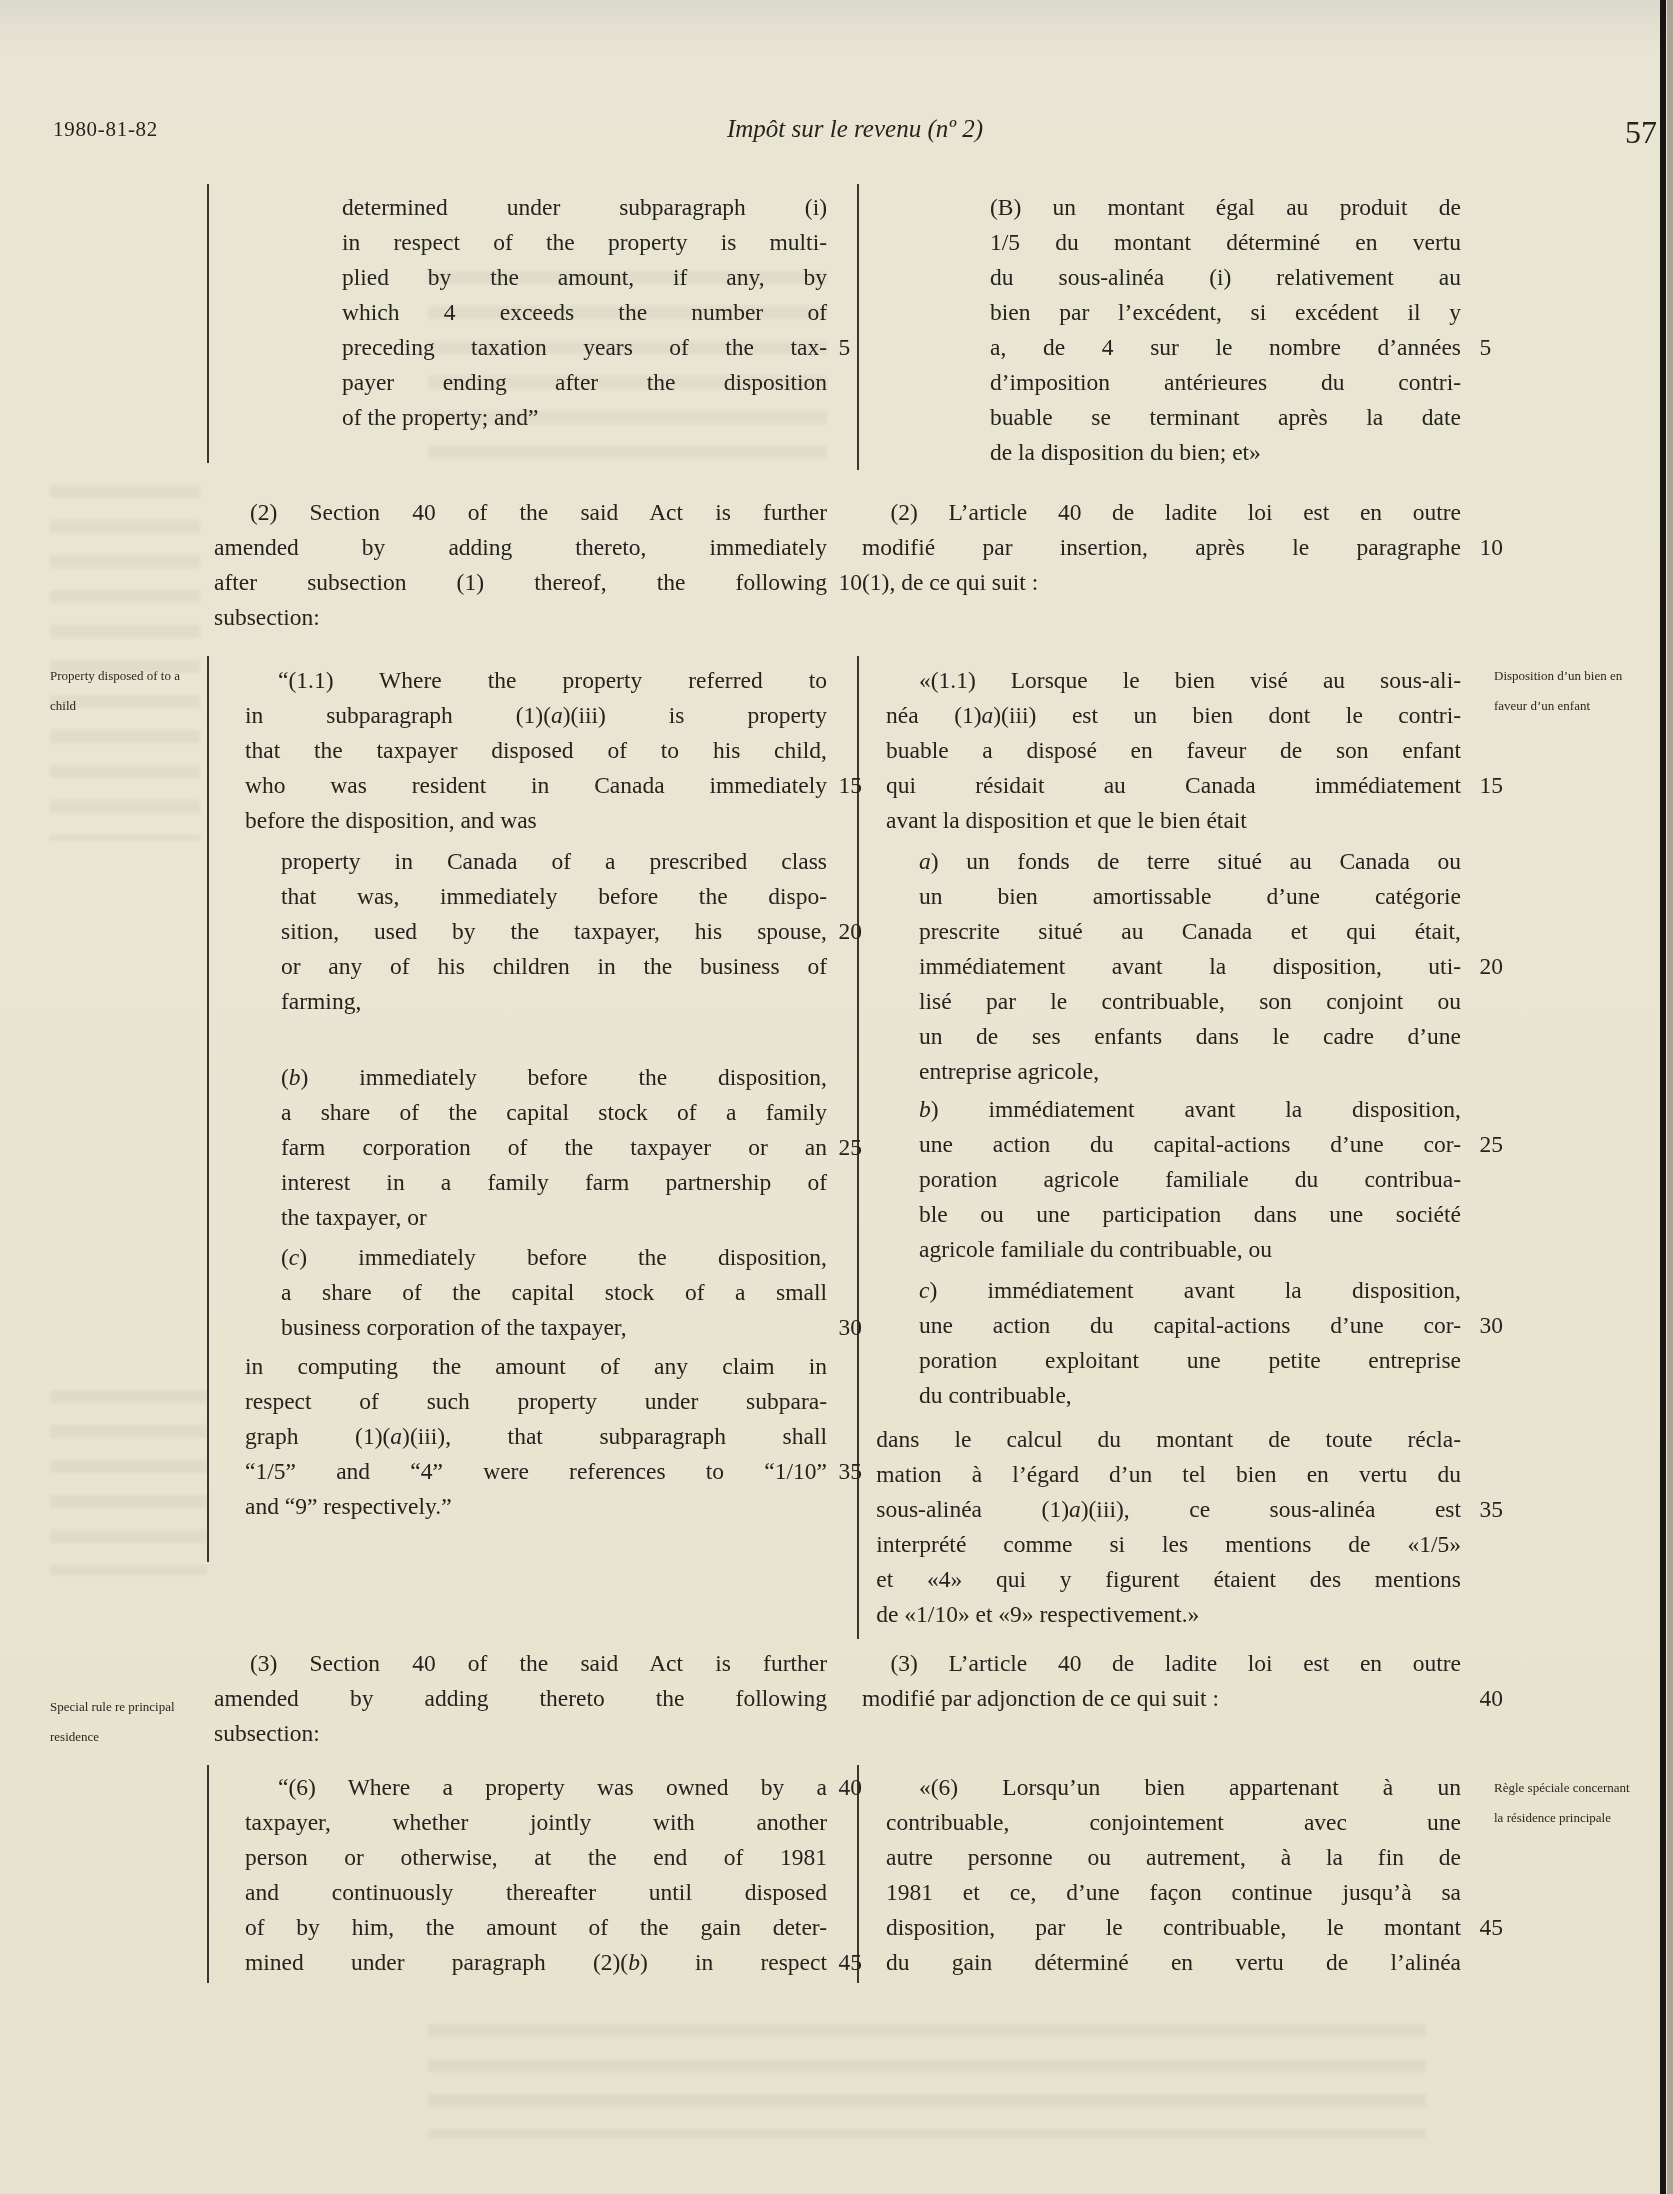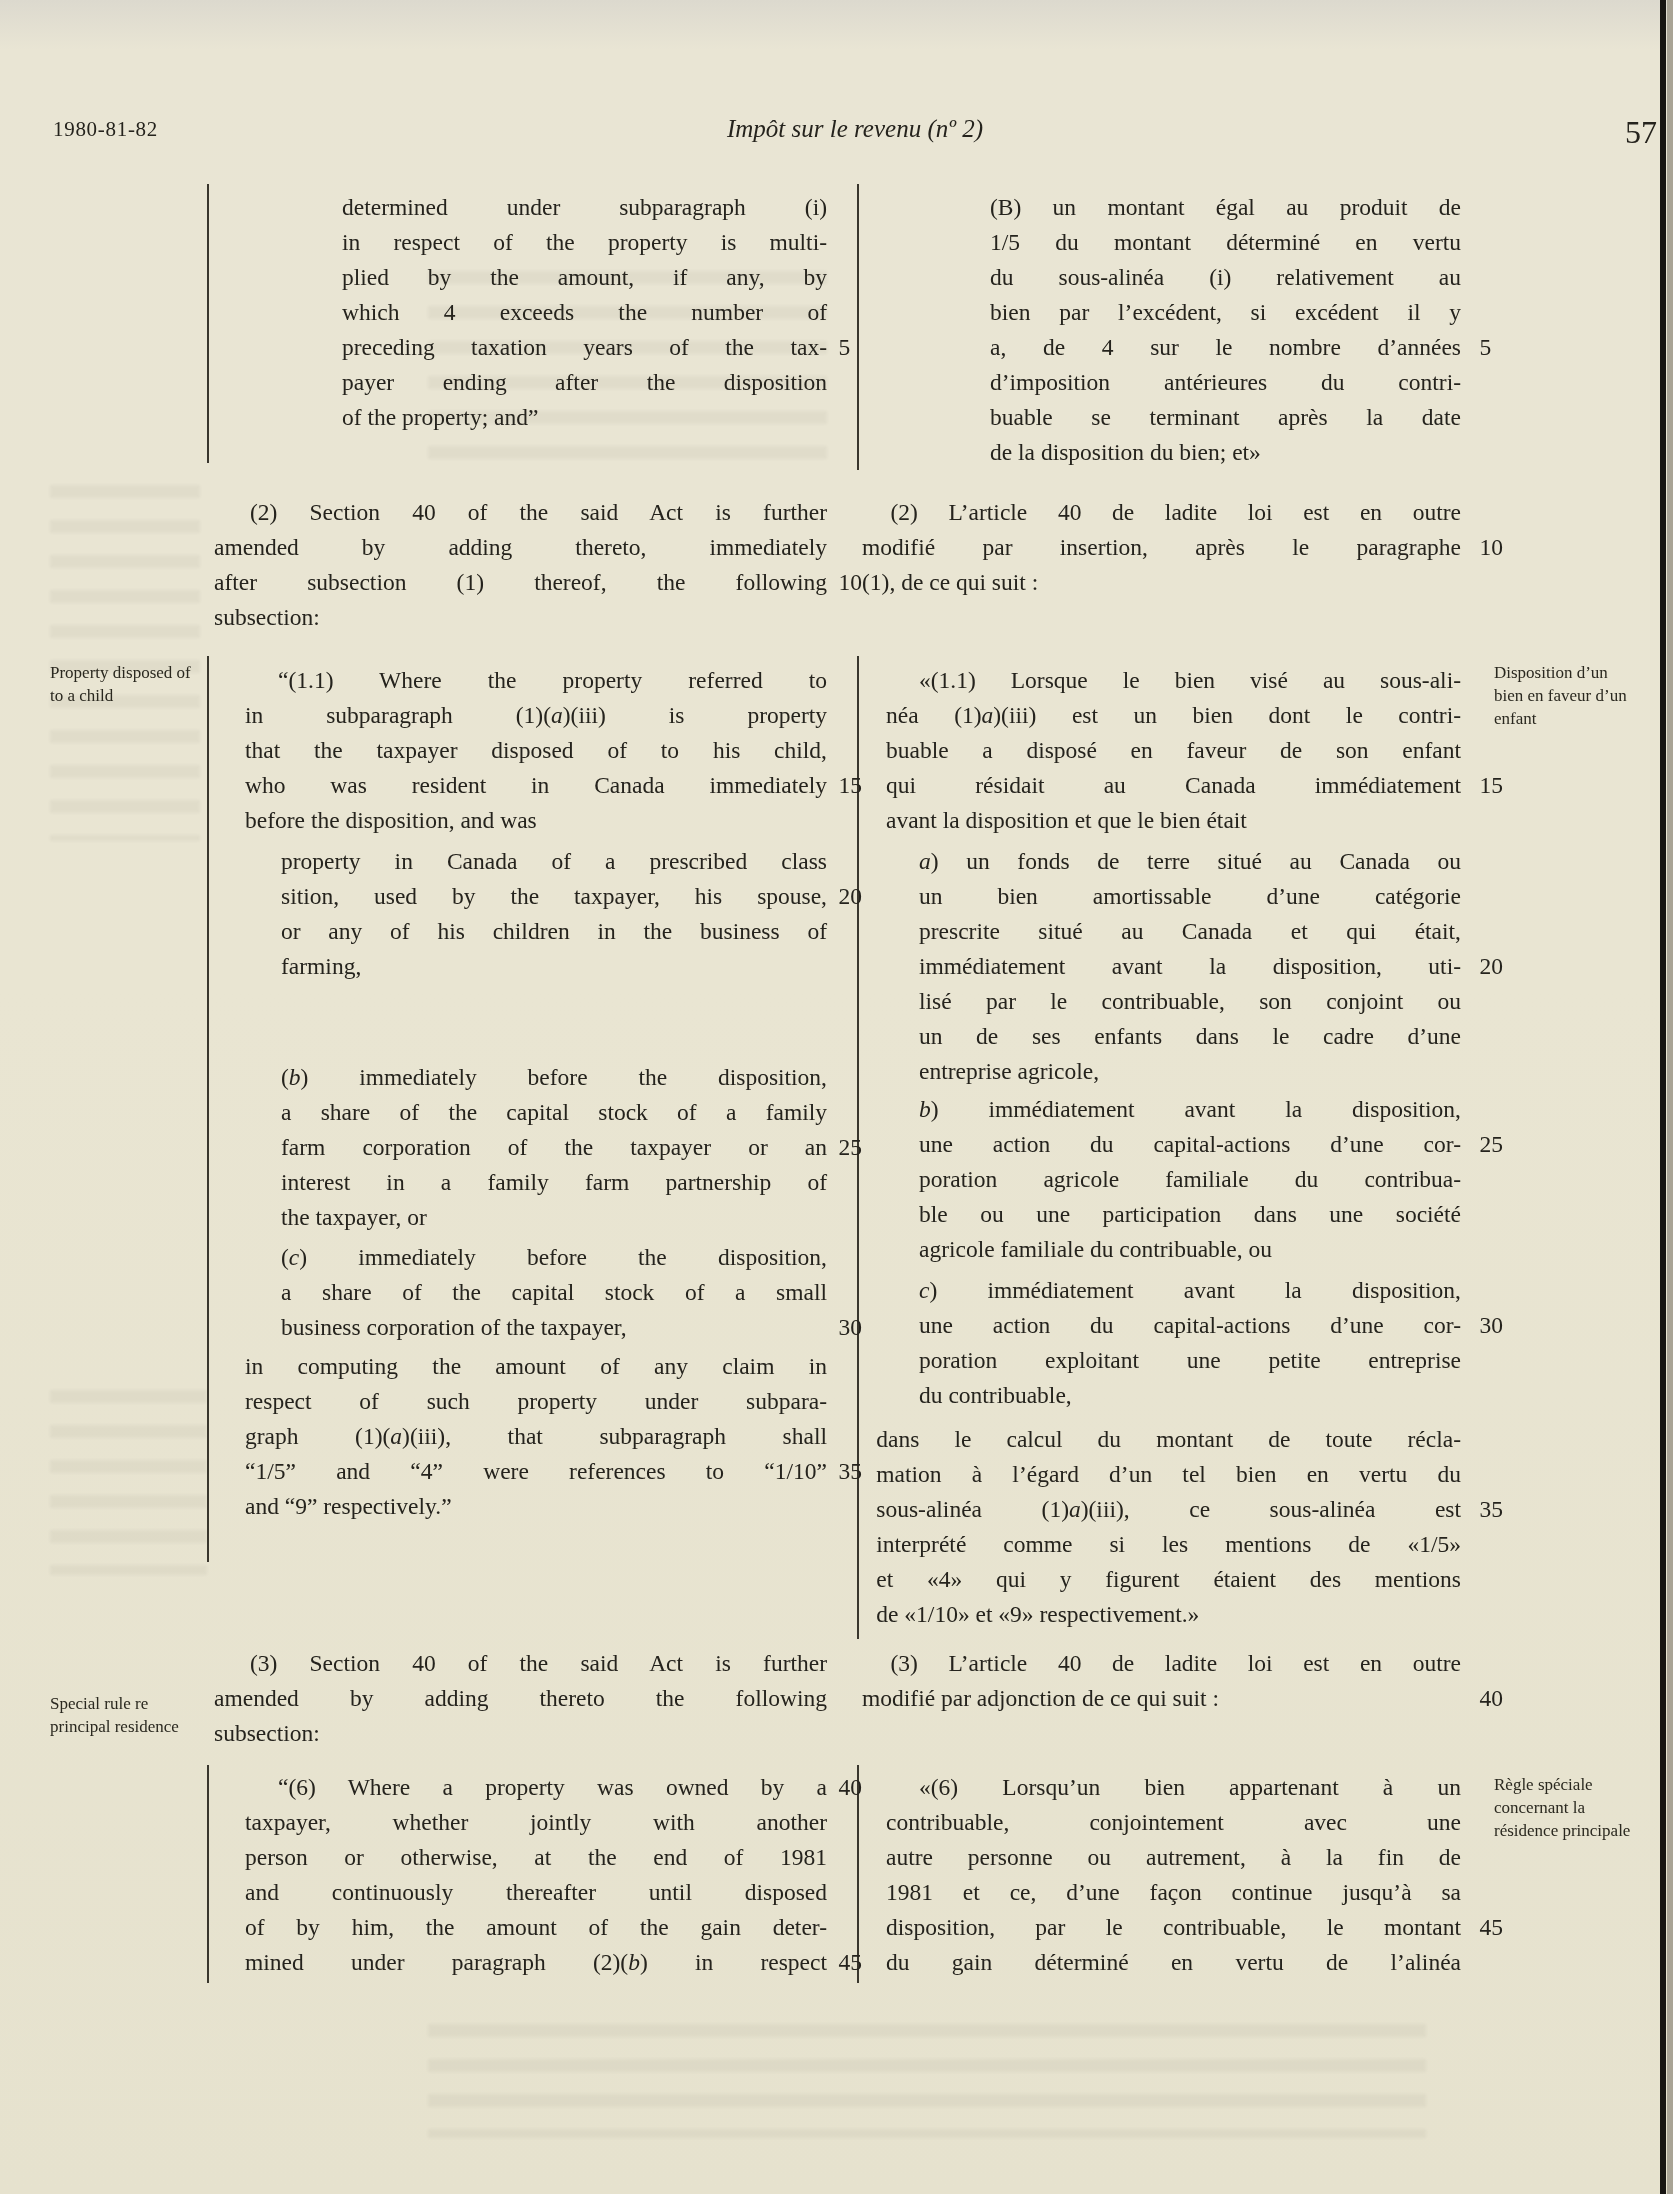--- a/index.html
+++ b/index.html
@@ -7,21 +7,21 @@
     position:relative;width:1673px;height:2194px;overflow:hidden;
     background:linear-gradient(180deg,#dcd9ce 0px,#e9e5d4 50px,#e9e5d2 45%,#e6e2ce 100%);
     font-family:"Liberation Serif","DejaVu Serif",serif;color:#25231d;
   }
   
   .h-left{position:absolute;left:53px;top:117px;font-size:21px;letter-spacing:0.7px;}
   .h-center{position:absolute;left:50%;top:115px;transform:translateX(-50%);margin-left:18.5px;
     font-size:25px;font-style:italic;text-align:center;}
   .h-right{position:absolute;left:1625px;top:114px;font-size:32px;}
   
-  .note{position:absolute;font-size:17px;line-height:23px;width:146px;color:#2a281f;}
+  .note{position:absolute;font-size:13px;line-height:30px;width:146px;color:#2a281f;}
   .note-l{left:50px;}
   .note-r{left:1494px;}
   
   .rule{position:absolute;width:2.1px;background:#39362d;}
   
   .col{position:absolute;top:0;height:100%;}
   .col.en{left:214px;width:613px;}
   .col.fr{left:862px;width:599px;}
   .block{position:absolute;right:0;}
   .b-para{left:0;}
@@ -89,20 +89,21 @@
       </div>
       <div class="block b-quoted" style="top: 663px;">
         <div class="line">“(1.1) Where the property referred to</div>
         <div class="line">in subparagraph (1)(<i>a</i>)(iii) is property</div>
         <div class="line">that the taxpayer disposed of to his child,</div>
         <div class="line">who was resident in Canada immediately<span class="num">15</span></div>
         <div class="line end">before the disposition, and was</div>
       </div>
       <div class="block b-sub" style="top: 844px;">
         <div class="line">property in Canada of a prescribed class</div>
+        <div class="line">that was, immediately before the dispo-</div>
         <div class="line">sition, used by the taxpayer, his spouse,<span class="num">20</span></div>
         <div class="line">or any of his children in the business of</div>
         <div class="line end">farming,</div>
       </div>
       <div class="block b-sub" style="top: 1060px;">
         <div class="line">(<i>b</i>) immediately before the disposition,</div>
         <div class="line">a share of the capital stock of a family</div>
         <div class="line">farm corporation of the taxpayer or an<span class="num">25</span></div>
         <div class="line">interest in a family farm partnership of</div>
         <div class="line end">the taxpayer, or</div>

